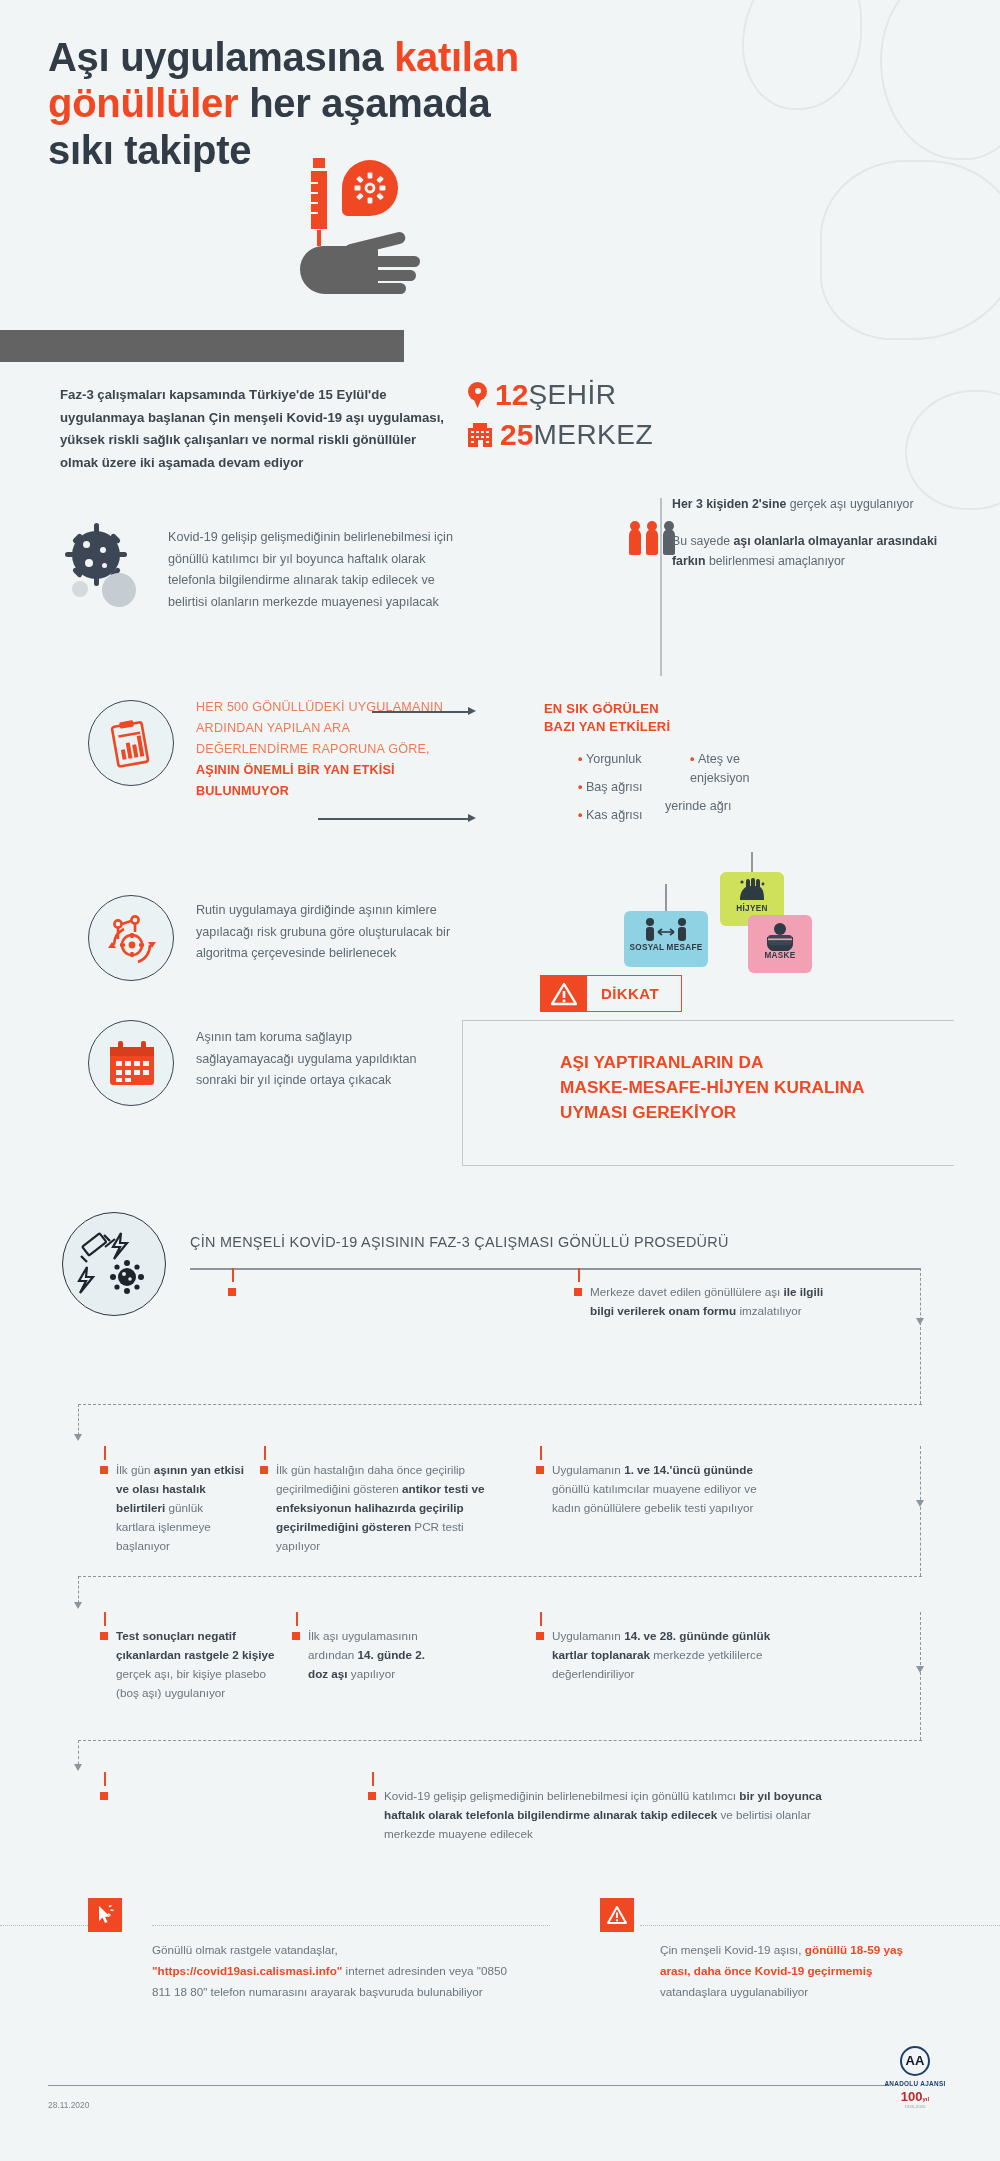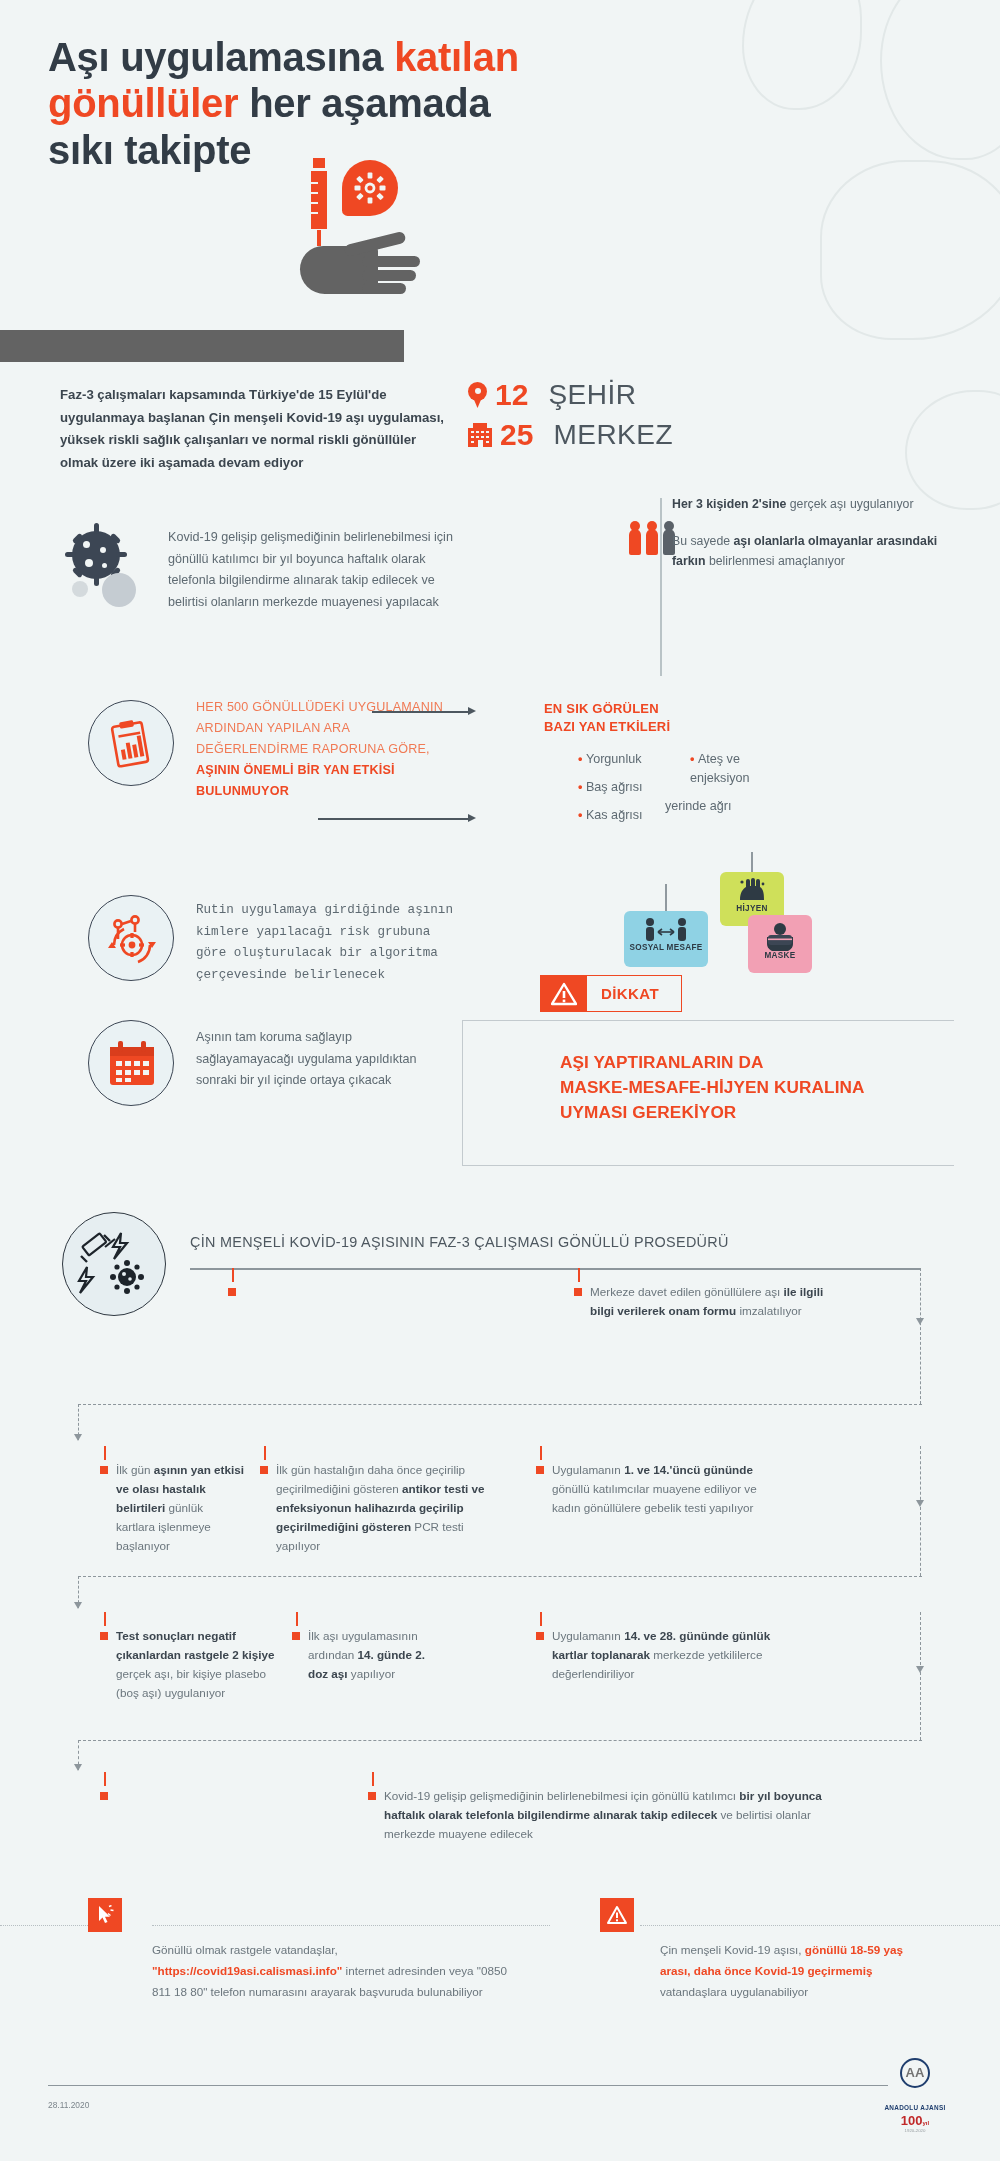--- a/index.html
+++ b/index.html
@@ -94,21 +94,21 @@
     font-weight: bold;
     line-height: 1.72;
     color: #3c464f;
   }
 
   
   .stats { position: absolute; left: 468px; top: 378px; }
   .stat-row { display: flex; align-items: center; margin-bottom: 6px; }
   .stat-num {
     font-size: 30px; font-weight: bold; color: #ef4823;
-    margin: 0 20px 0 8px;
+    margin: 0 0 0 8px;
   }
   .stat-lbl { font-size: 28px; color: #4d575f; letter-spacing: 0.5px; }
   .pin { width: 19px; height: 26px; position: relative; }
   .pin-head { position:absolute; left:0; top:0; width:19px; height:19px; border-radius:50%; background:#ef4823; }
   .pin-tail { position:absolute; left:4px; top:13px; width:11px; height:13px; background:#ef4823;
               clip-path: polygon(0 0, 100% 0, 50% 100%); }
   .pin-dot { position:absolute; left:6.5px; top:6px; width:6px; height:6px; border-radius:50%; background:#f1f5f5; }
   .bldg { width: 24px; height: 24px; position: relative; }
   .bldg-main { position:absolute; left:0; bottom:0; width:24px; height:19px; background:#ef4823; }
   .bldg-top { position:absolute; left:5px; top:0; width:14px; height:6px; background:#ef4823; }
@@ -160,21 +160,21 @@
   .se-list { position: absolute; left: 544px; top: 750px; width: 250px; font-size: 12.6px; color: #5e6a72; }
   .se-col { position: absolute; }
   .se-item { margin-bottom: 9px; line-height: 1.5; margin-left: 34px; }
   .se-item::before { content: "• "; color: #ef4823; font-weight: bold; }
   .se-cont { margin-left: 9px; line-height: 1.5; }
 
   
   .rutin-circ { left: 88px; top: 895px; width: 86px; height: 86px; }
   .rutin-para {
     position: absolute; left: 196px; top: 900px; width: 260px;
-    font-size: 12.6px; line-height: 1.72; color: #5e6a72; font-family: Liberation Mono, monospace;
+    font-size: 12.6px; line-height: 1.72; color: #5e6a72;
   }
   .cal-circ { left: 88px; top: 1020px; width: 86px; height: 86px; }
   .cal-para {
     position: absolute; left: 196px; top: 1027px; width: 250px;
     font-size: 12.6px; line-height: 1.72; color: #5e6a72;
   }
 
   
   .dikkat {
     position: absolute; left: 540px; top: 975px;
@@ -237,21 +237,21 @@
   .notice-txt { position: absolute; font-size: 11.7px; line-height: 1.78; color: #6b767d; }
   .notice-txt b { color: #ef4823; }
   .dot-rule { position: absolute; height: 0; border-top: 1.5px dotted #b6bec2; }
 
   
   .foot-rule { position: absolute; left: 48px; top: 2085px; width: 840px; height: 1.2px; background: #8d969c; }
   .foot-date { position: absolute; left: 48px; top: 2100px; font-size: 8.4px; color: #7b858b; }
   .logo { position: absolute; left: 880px; top: 2042px; width: 70px; text-align: center; }
   .logo-circ {
     width: 30px; height: 30px; border-radius: 50%; border: 2.5px solid #1f3e6e;
-    margin: 16px auto; position: relative; color: #737373; font-size: 13px; font-weight: bold;
+    margin: 4px auto; position: relative; color: #0f172a; font-size: 13px; font-weight: bold;
     line-height: 26px;
   }
   .logo-name { font-size: 6.4px; font-weight: bold; color: #1f3e6e; letter-spacing: 0.3px; margin-top: 2px; }
   .logo-100 { font-size: 13px; font-weight: bold; color: #c02828; margin-top: 2px; }
   .logo-sub { font-size: 4.4px; color: #9aa0a4; }
 </style>
 </head>
 <body>
 
 <div class="page">

